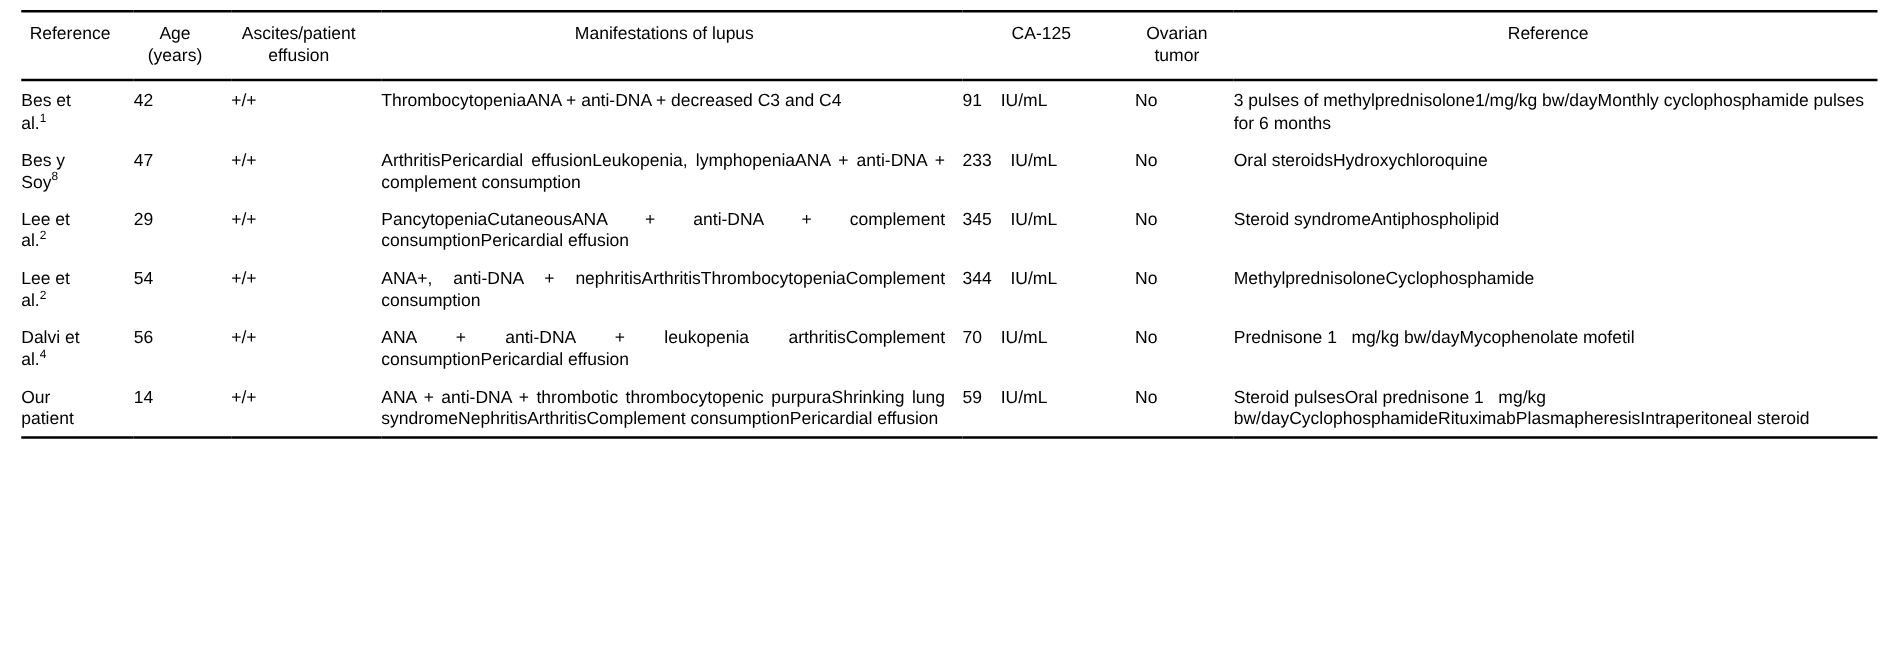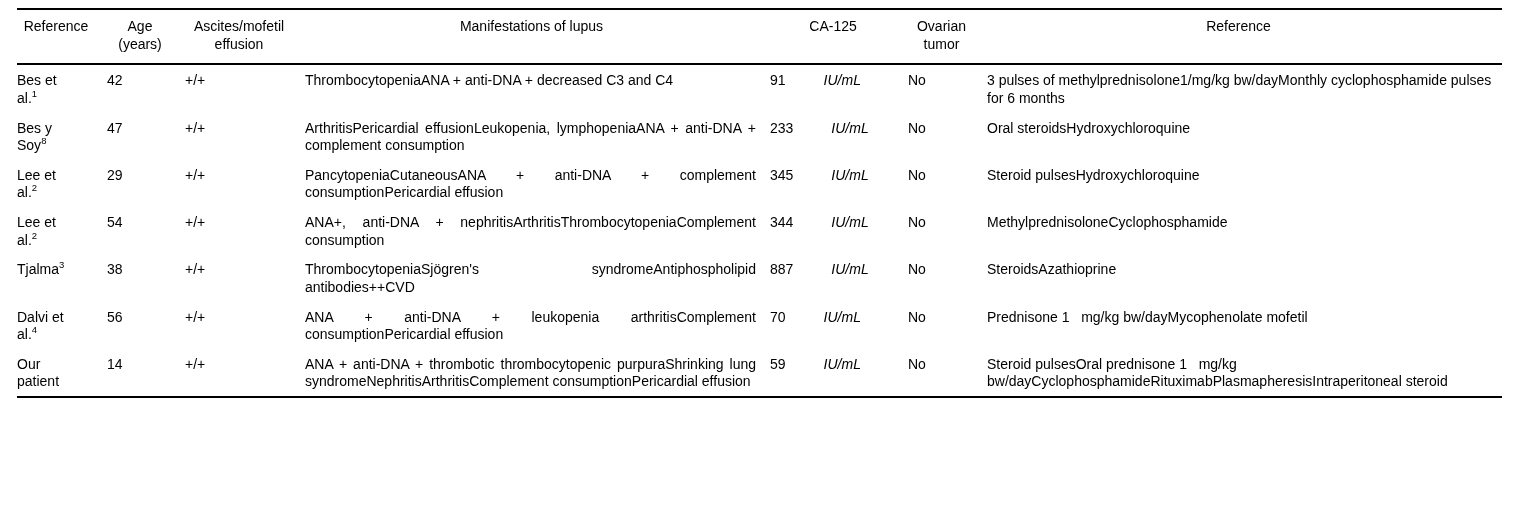--- a/index.html
+++ b/index.html
@@ -28,41 +28,41 @@
     border-bottom: 2px solid #000;
   }
   td {
     vertical-align: top;
     padding: 7px 14px 5px 0;
   }
   td.c-ref { padding-right: 28px; margin-left: 31px; }
   td.c-man { text-align: justify; }
   td.c-treat { padding-right: 6px; }
   sup { font-size: 9.5px; line-height: 0; }
-  .ca-unit { display: inline-block; margin-left: 38px; font-style: italic; }
+  .ca-unit { display: inline-block; margin-left: 15px; }
 </style>
 </head>
 <body>
 
 <div class="page">
   <table>
     <colgroup>
       <col style="width:90px">
       <col style="width:78px">
       <col style="width:120px">
       <col style="width:465px">
       <col style="width:138px">
       <col style="width:79px">
       <col>
     </colgroup>
     <thead>
       <tr>
         <th>Reference</th>
         <th>Age (years)</th>
-        <th>Ascites/mofetil effusion</th>
+        <th>Ascites/patient effusion</th>
         <th>Manifestations of lupus</th>
         <th>CA-125</th>
         <th>Ovarian tumor</th>
         <th>Reference</th>
       </tr>
     </thead>
     <tbody>
 
       <tr>
         <td class="c-ref"><span>Bes et al.</span><sup>1</sup></td>
@@ -84,43 +84,34 @@
         <td class="c-treat">Oral steroidsHydroxychloroquine</td>
       </tr>
 
       <tr>
         <td class="c-ref"><span>Lee et al.</span><sup>2</sup></td>
         <td>29</td>
         <td>+/+</td>
         <td class="c-man">PancytopeniaCutaneousANA + anti-DNA + complement consumptionPericardial effusion</td>
         <td><span class="ca-val">345</span><span class="ca-unit">IU/mL</span></td>
         <td>No</td>
-        <td class="c-treat">Steroid pulsesHydroxychloroquine</td>
+        <td class="c-treat">Steroid syndromeAntiphospholipid</td>
       </tr>
 
       <tr>
         <td class="c-ref"><span>Lee et al.</span><sup>2</sup></td>
         <td>54</td>
         <td>+/+</td>
         <td class="c-man">ANA+, anti-DNA + nephritisArthritisThrombocytopeniaComplement consumption</td>
         <td><span class="ca-val">344</span><span class="ca-unit">IU/mL</span></td>
         <td>No</td>
         <td class="c-treat">MethylprednisoloneCyclophosphamide</td>
       </tr>
 
 
-      <tr>
-        <td class="c-ref"><span>Tjalma</span><sup>3</sup></td>
-        <td>38</td>
-        <td>+/+</td>
-        <td class="c-man">ThrombocytopeniaSjögren's syndromeAntiphospholipid antibodies++CVD</td>
-        <td><span class="ca-val">887</span><span class="ca-unit">IU/mL</span></td>
-        <td>No</td>
-        <td class="c-treat">SteroidsAzathioprine</td>
-      </tr>
 
       <tr>
         <td class="c-ref"><span>Dalvi et al.</span><sup>4</sup></td>
         <td>56</td>
         <td>+/+</td>
         <td class="c-man">ANA + anti-DNA + leukopenia arthritisComplement consumptionPericardial effusion</td>
         <td><span class="ca-val">70</span><span class="ca-unit">IU/mL</span></td>
         <td>No</td>
         <td class="c-treat">Prednisone 1&nbsp;&nbsp;&nbsp;mg/kg bw/dayMycophenolate mofetil</td>
       </tr>

